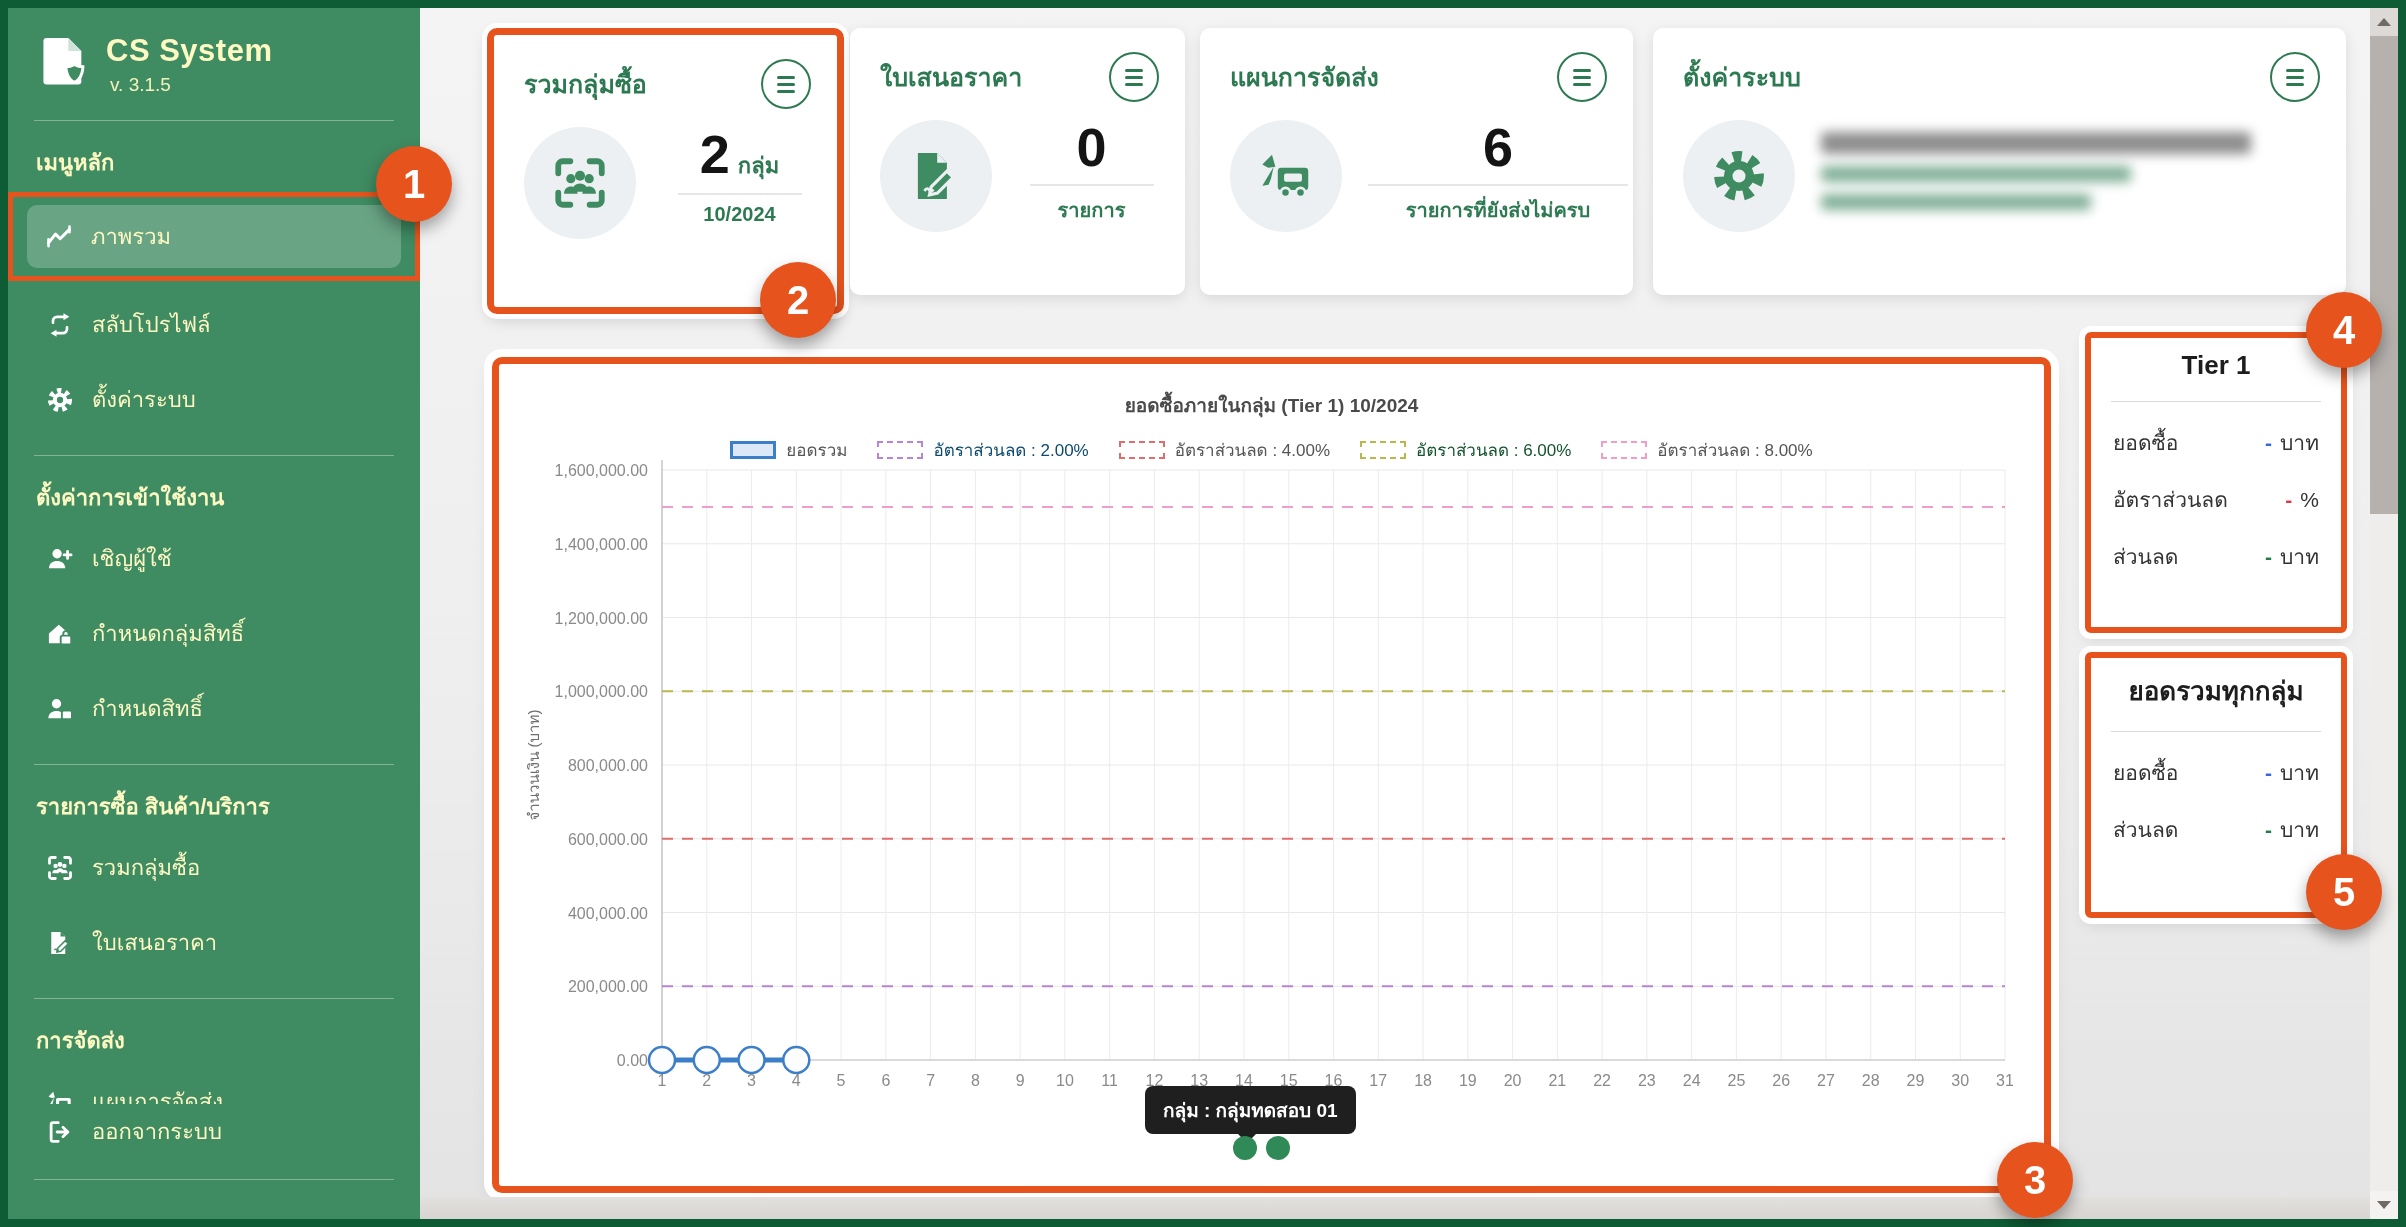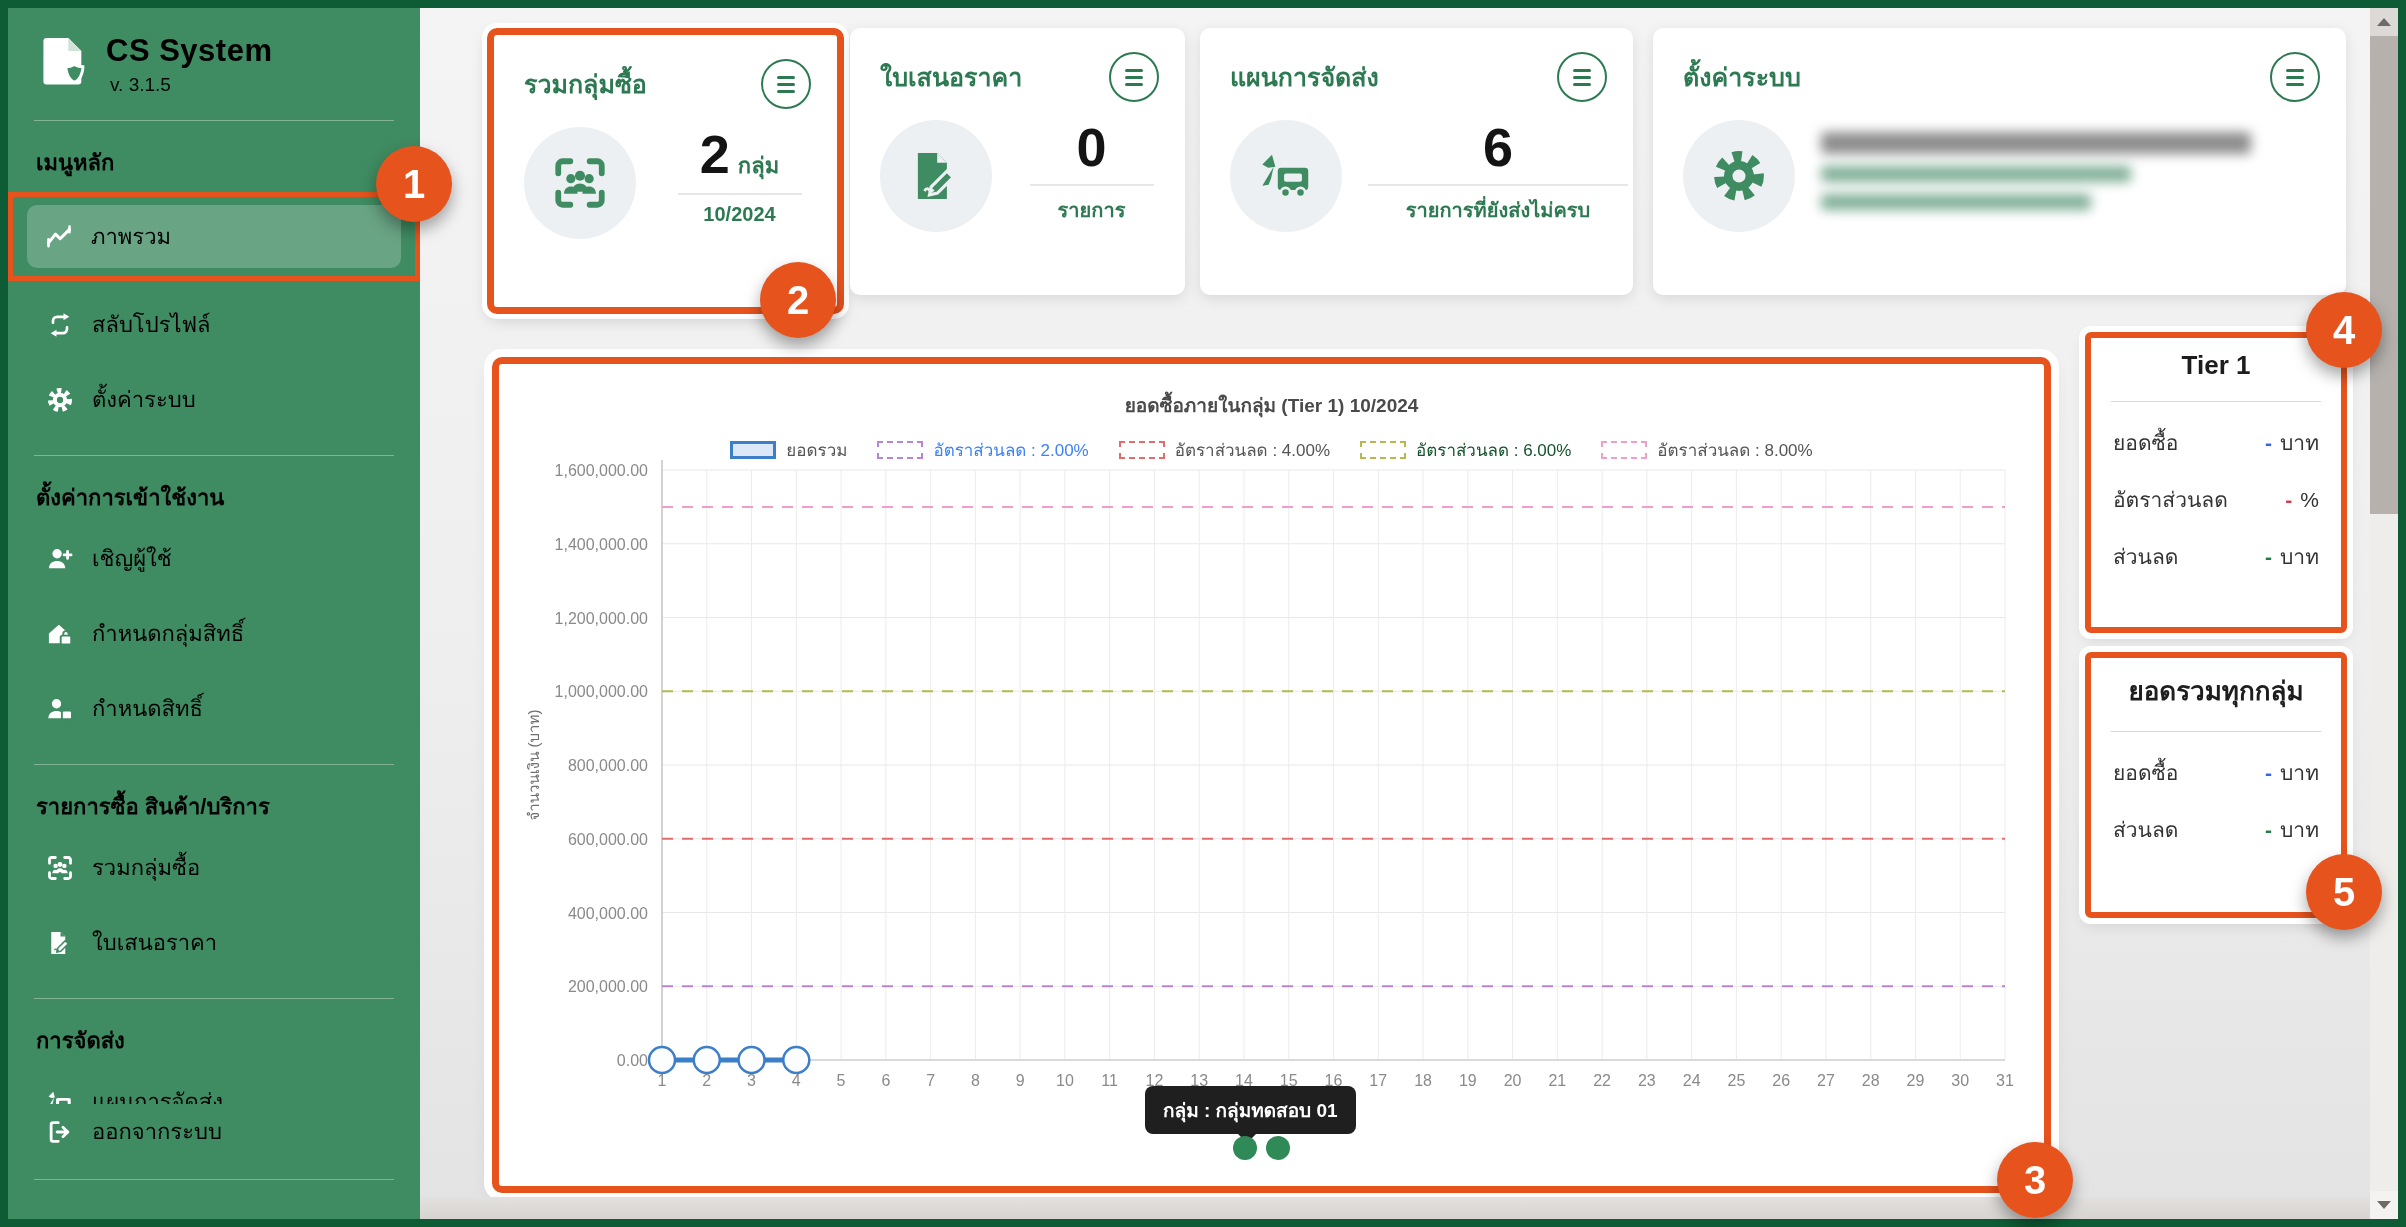--- a/index.html
+++ b/index.html
@@ -5,21 +5,21 @@
   html,body{margin:0;padding:0;}
   body{
     width:2406px;height:1227px;position:relative;overflow:hidden;
     background:#0E5C35;
     font-family:"Liberation Sans","DejaVu Sans",sans-serif;
     -webkit-font-smoothing:antialiased;
   }
   
   .sidebar{
     position:absolute;left:8px;top:8px;width:412px;height:1211px;
-    background:#3F8B62;color:#000000;overflow:hidden;
+    background:#3F8B62;color:#fef9c3;overflow:hidden;
   }
   .brand{display:flex;align-items:flex-start;gap:16px;padding:26px 26px 0 30px;}
   .brand-icon{width:52px;height:60px;flex:0 0 auto;}
   .brand-name{font-size:31px;font-weight:bold;letter-spacing:.5px;line-height:1.1;}
   .brand-ver{font-size:19px;margin-top:6px;margin-left:4px;opacity:.95;}
   .sb-divider{border:none;border-top:1px solid rgba(255,255,255,.35);margin:24px 26px;}
   .sb-section{font-size:22px;font-weight:bold;padding:0 28px;margin:18px 0 12px;}
   .sb-item{
     display:flex;align-items:center;gap:18px;margin:12px 20px;
     padding:14px 18px;border-radius:10px;font-size:22px;cursor:pointer;
@@ -382,21 +382,21 @@
 
   <section class="chart-card">
     <div class="chart-title">ยอดซื้อภายในกลุ่ม (Tier 1) 10/2024</div>
     <div class="chart-legend" id="chart-legend">
         <div class="legend-item" style="color: rgb(85, 85, 85);">
           <span class="sw solid"></span>
           <span style="color: rgb(85, 85, 85);">ยอดรวม</span>
         </div>
         <div class="legend-item" style="color: rgb(185, 131, 214);">
           <span class="sw dashed"></span>
-          <span style="color: #3b82f6;">อัตราส่วนลด : 2.00%</span>
+          <span style="color: #0c4a6e;">อัตราส่วนลด : 2.00%</span>
         </div>
         <div class="legend-item" style="color: rgb(224, 108, 108);">
           <span class="sw dashed"></span>
           <span style="color: rgb(85, 85, 85);">อัตราส่วนลด : 4.00%</span>
         </div>
         <div class="legend-item" style="color: rgb(185, 184, 78);">
           <span class="sw dashed"></span>
           <span style="color: #14532d; text-align: right;">อัตราส่วนลด : 6.00%</span>
         </div>
         <div class="legend-item" style="color: rgb(239, 158, 203);">

